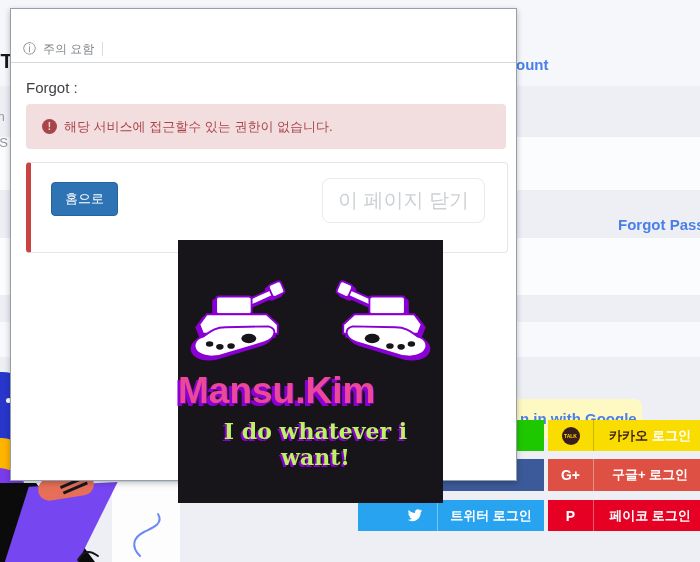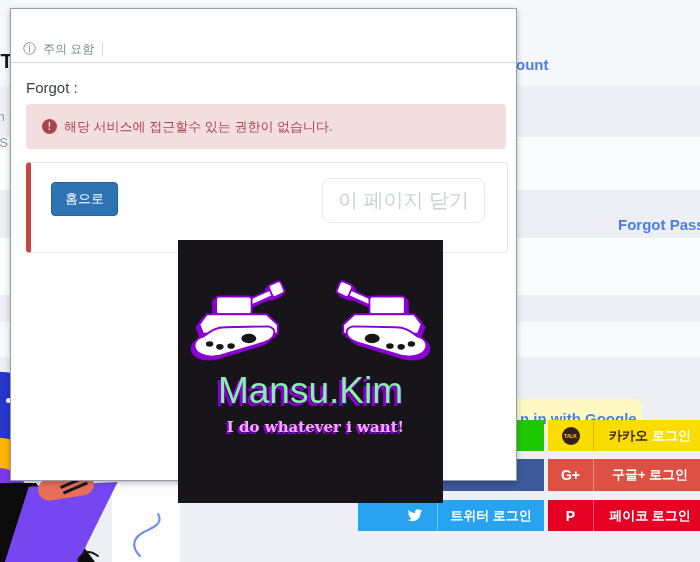--- a/index.html
+++ b/index.html
@@ -70,22 +70,22 @@
   .alert-ic { width:15px; height:15px; border-radius:50%; background:#a9444a; color:#f3dedf; font-size:10px; font-weight:bold; display:flex; align-items:center; justify-content:center; flex:0 0 15px; }
   .card { left:15px; top:153px; width:482px; height:91px; background:#fff; border:1px solid #e4e6e8; border-left:5px solid #c94341; border-radius:4px; }
   .home-btn { position:absolute; left:20px; top:19px; background:#2e73b4; color:#fff; font-size:13px; padding:7px 13px; border:1px solid #27629b; border-radius:4px; cursor:pointer; }
   .closepage-btn { position:absolute; right:22px; top:15px; background:#fff; color:#cdd1d5; font-size:20px; padding:8px 15px; border:1px solid #e8eaec; border-radius:8px; cursor:pointer; }
 
   
   #watermark { position:absolute; left:178px; top:240px; width:265px; height:263px; background:#18151a; z-index:20; }
   .tankwrap { position:absolute; top:24px; width:112px; height:106px; }
   .tank-l { left:12px; } .tank-r { right:12px; transform:scaleX(-1); }
   .tank svg { filter:drop-shadow(-3px 3px 0 #8a00d4); }
-  .wm-title { position:absolute; left:0; top:130px; width:100%; text-align:center; font-size:37px; font-weight:normal; color:#86efac; letter-spacing:0px; text-shadow:-3px 3px 0 #8a00d4, 1px 1px 0 #6d00a8; }
-  .wm-sub { position:absolute; left:0; top:178px; width:100%; text-align:center; font-family:"DejaVu Serif", serif; font-weight:bold; font-size:15px; color:#f0abfc; text-shadow:-2px 2px 0 #8a00d4;padding-left:10px; }
+  .wm-title { position:absolute; left:0; top:130px; width:100%; text-align:left; font-size:37px; font-weight:bold; color:#ec4899; letter-spacing:0px; text-shadow:-3px 3px 0 #8a00d4, 1px 1px 0 #6d00a8; }
+  .wm-sub { position:absolute; left:0; top:178px; width:100%; text-align:center; font-family:"DejaVu Serif", serif; font-weight:bold; font-size:22px; color:#bef264; text-shadow:-2px 2px 0 #8a00d4;padding-left:10px; }
 </style>
 </head>
 <body>
 
 <div id="bg-page">
   <div class="abs band-top"></div>
   <div class="abs band-w1"></div>
   <div class="abs band-w2"></div>
   <div class="abs band-w3"></div>
 

